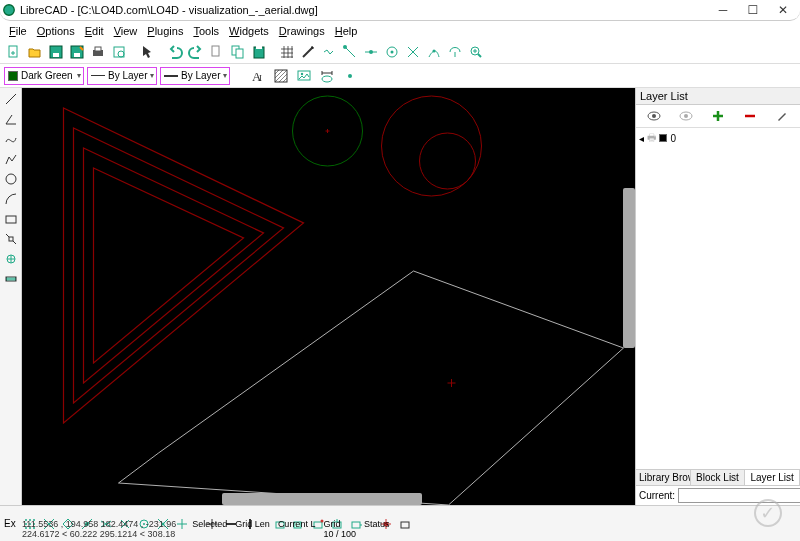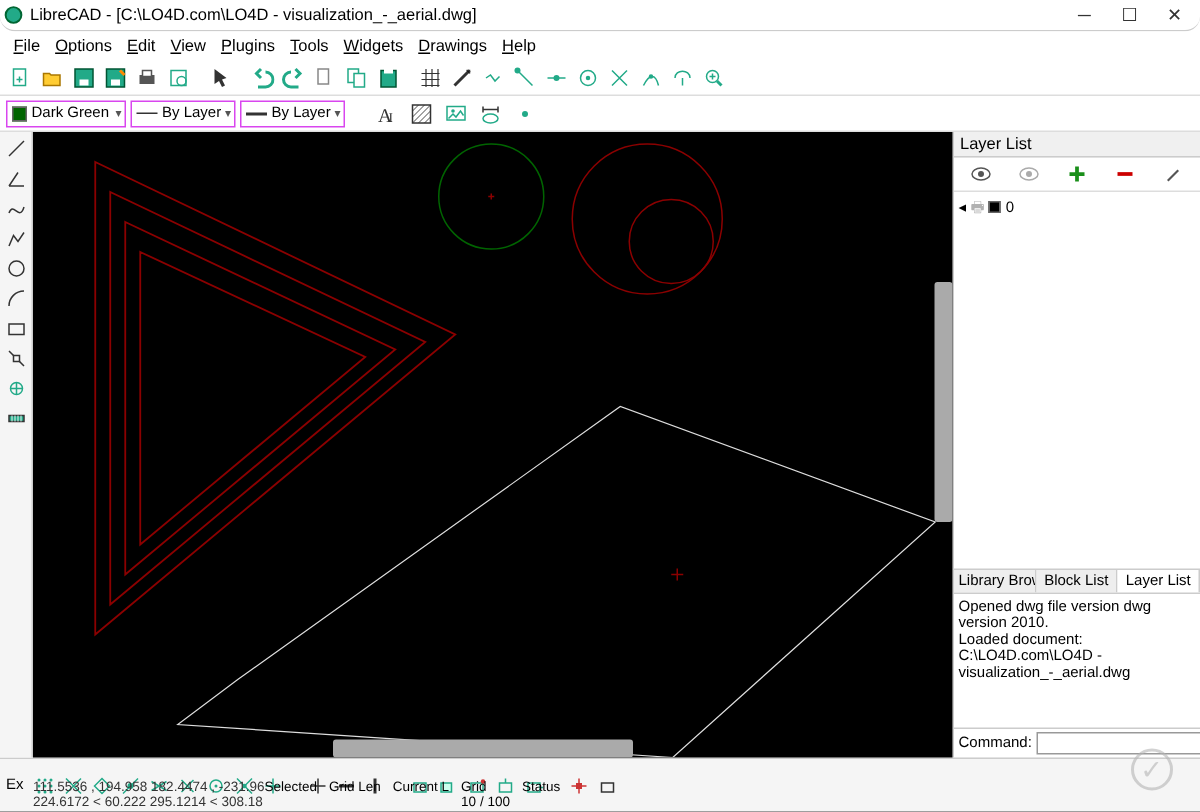--- a/index.html
+++ b/index.html
@@ -35,21 +35,21 @@
 .layer-row { display: flex; align-items: center; gap: 3px; height: 14px; }
 .tabs { display: flex; font-size: 10px; border-top: 1px solid #ccc; }
 .tabs .tab { flex: 1; padding: 2px 3px; text-align: center; border-right: 1px solid #ccc; background: #eee; white-space: nowrap; overflow: hidden; }
 .tabs .tab.active { background: #fff; }
 .cmd-log { height: 90px; background: #fff; font-size: 10px; padding: 3px; overflow: hidden; border-top: 1px solid #ccc; }
 .cmd-input-row { display: flex; align-items: center; padding: 2px 3px; border-top: 1px solid #ccc; font-size: 10px; }
 .cmd-input-row input { flex: 1; border: 1px solid #999; height: 15px; font-size: 10px; padding: 0 2px; margin-left: 3px; }
 .bottombar { height: 36px; display: flex; align-items: center; padding: 0 4px; gap: 1px; border-top: 1px solid #ccc; background: #f5f5f5; }
 .bottombar .bbtn { width: 18px; height: 18px; display: flex; align-items: center; justify-content: center; }
 .status-text { font-size: 9px; line-height: 10px; margin-left: 4px; color: #333; }
-.status-cols { display: flex; gap: 8px; font-size: 9px; }
+.status-cols { display: flex; gap: 8px; font-size: 9px; margin-left: 16px; }
 .hscroll { position: absolute; bottom: 0; left: 200px; width: 200px; height: 12px; background: #aaa; border-radius: 2px; }
 .vscroll { position: absolute; right: 0; top: 100px; width: 12px; height: 160px; background: #aaa; border-radius: 2px; }
 .watermark { position: absolute; right: 18px; bottom: 14px; font-size: 26px; font-weight: 300; color: rgba(180,180,180,0.6); letter-spacing: 0.5px; pointer-events: none; display:flex; align-items:center; gap:6px;}
 .watermark .circ{width:28px;height:28px;border:2px solid rgba(180,180,180,0.6);border-radius:50%;display:flex;align-items:center;justify-content:center;font-size:18px;}
 </style>
 </head>
 <body>
 
 <div class="titlebar">
   <span class="app-icon">
@@ -377,26 +377,22 @@
         <span style="opacity:0.3">🖶</span>
         <span style="width:8px;height:8px;background:#000;border:1px solid #666"></span>
         <span>0</span>
       </div>
     </div>
     <div class="tabs">
       <div class="tab">Library Browser</div>
       <div class="tab">Block List</div>
       <div class="tab active">Layer List</div>
     </div>
-    <div class="cmd-log">
-      <div>Opened dwg file version dwg version 2010.</div>
-      <div>Loaded document: C:\LO4D.com\LO4D - visualization_-_aerial.dwg</div>
-    </div>
     <div class="cmd-input-row">
-      <span>Command:</span>
+      <span>Current:</span>
       <input type="text" style="">
     </div>
   </div>
 </div>
 
 <div class="bottombar">
   <span style="font-size:10px;margin-right:4px">Ex</span>
   <div class="bbtn">
       <svg width="14" height="14" viewBox="0 0 14 14">
         <circle cx="3" cy="3" r="1" fill="#2a8"></circle>

